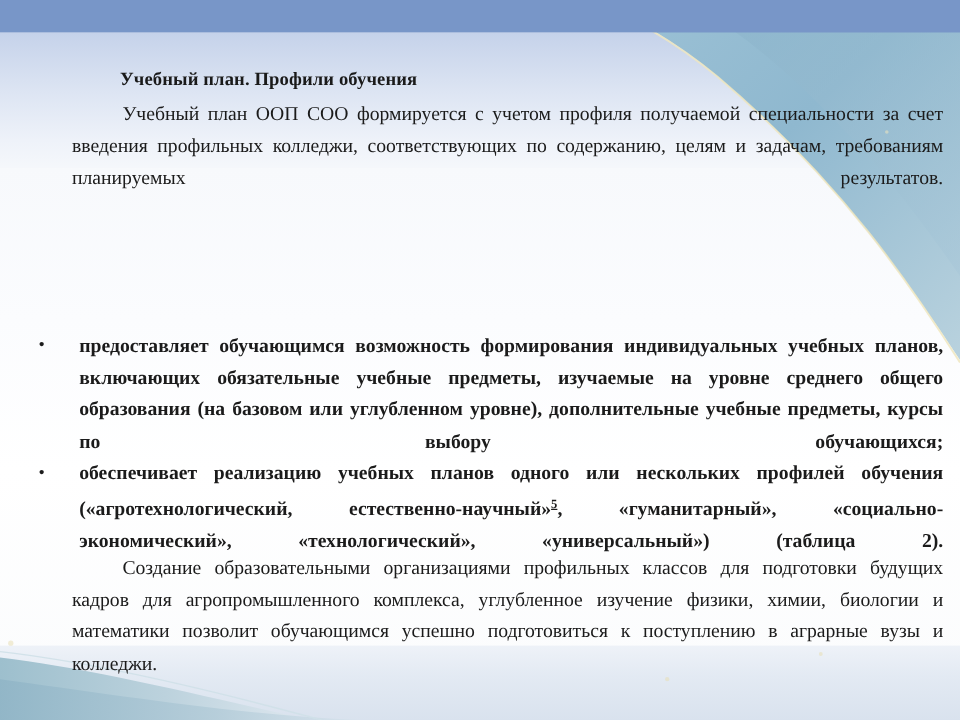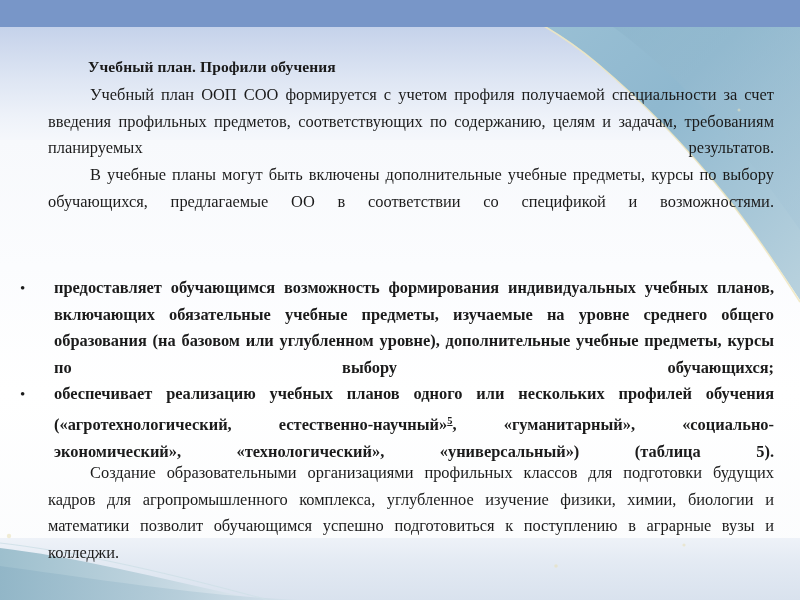--- a/index.html
+++ b/index.html
@@ -42,21 +42,21 @@
   }
   .bg-svg {
     position: absolute;
     left: 0; top: 0;
     width: 800px; height: 600px;
   }
 
   
   .content {
     position: absolute;
-    left: 0; top: 0;
+    left: 12px; top: 0;
     width: 744px; height: 600px;
   }
   .title {
     position: absolute;
     left: 88px;
     top: 58px;
     font-size: 15.5px;
     font-weight: bold;
     color: #1a1a1a;
     letter-spacing: 0.1px;
@@ -164,36 +164,33 @@
         <circle cx="739" cy="110" r="1.5" fill="#efe6bf"></circle>
       </g>
     </svg>
   </div>
 
   <div class="content">
 
     <div class="title">Учебный план. Профили обучения</div>
 
     <div class="textblock just-all" style="top:82px;">
-      <p>Учебный план ООП СОО формируется с учетом профиля получаемой специальности за счет введения профильных предметов, соответствующих по содержанию, целям и задачам, требованиям планируемых результатов.</p>
+      <p>Учебный план ООП СОО формируется с учетом профиля получаемой специальности за счет введения профильных колледжи, соответствующих по содержанию, целям и задачам, требованиям планируемых результатов.</p>
     </div>
 
-    <div class="textblock just-all" style="top:162px;">
-      <p>В учебные планы могут быть включены дополнительные учебные предметы, курсы по выбору обучающихся, предлагаемые ОО в соответствии со спецификой и возможностями.</p>
-    </div>
 
 
     <div class="bullet-row" style="top:275px;">
       <span class="bullet-mark">•</span>
       <span class="bullet-text just-all">предоставляет обучающимся возможность формирования индивидуальных учебных планов, включающих обязательные учебные предметы, изучаемые на уровне среднего общего образования (на базовом или углубленном уровне), дополнительные учебные предметы, курсы по выбору обучающихся;</span>
     </div>
 
     <div class="bullet-row" style="top:381px;">
       <span class="bullet-mark">•</span>
-      <span class="bullet-text just-all"><span>обеспечивает реализацию учебных планов одного или нескольких профилей обучения («агротехнологический, естественно-научный»</span><sup class="footnote">5</sup><span>, «гуманитарный», «социально- экономический», «технологический», «универсальный») (таблица 5).</span></span>
+      <span class="bullet-text just-all"><span>обеспечивает реализацию учебных планов одного или нескольких профилей обучения («агротехнологический, естественно-научный»</span><sup class="footnote">5</sup><span>, «гуманитарный», «социально- экономический», «технологический», «универсальный») (таблица 2).</span></span>
     </div>
 
     <div class="textblock just-all" style="top:460px;">
       <p>Создание образовательными организациями профильных классов для подготовки будущих кадров для агропромышленного комплекса, углубленное изучение физики, химии, биологии и математики позволит обучающимся успешно подготовиться к поступлению в аграрные вузы и колледжи.</p>
     </div>
 
   </div>
 </div>
 
 </body></html>

